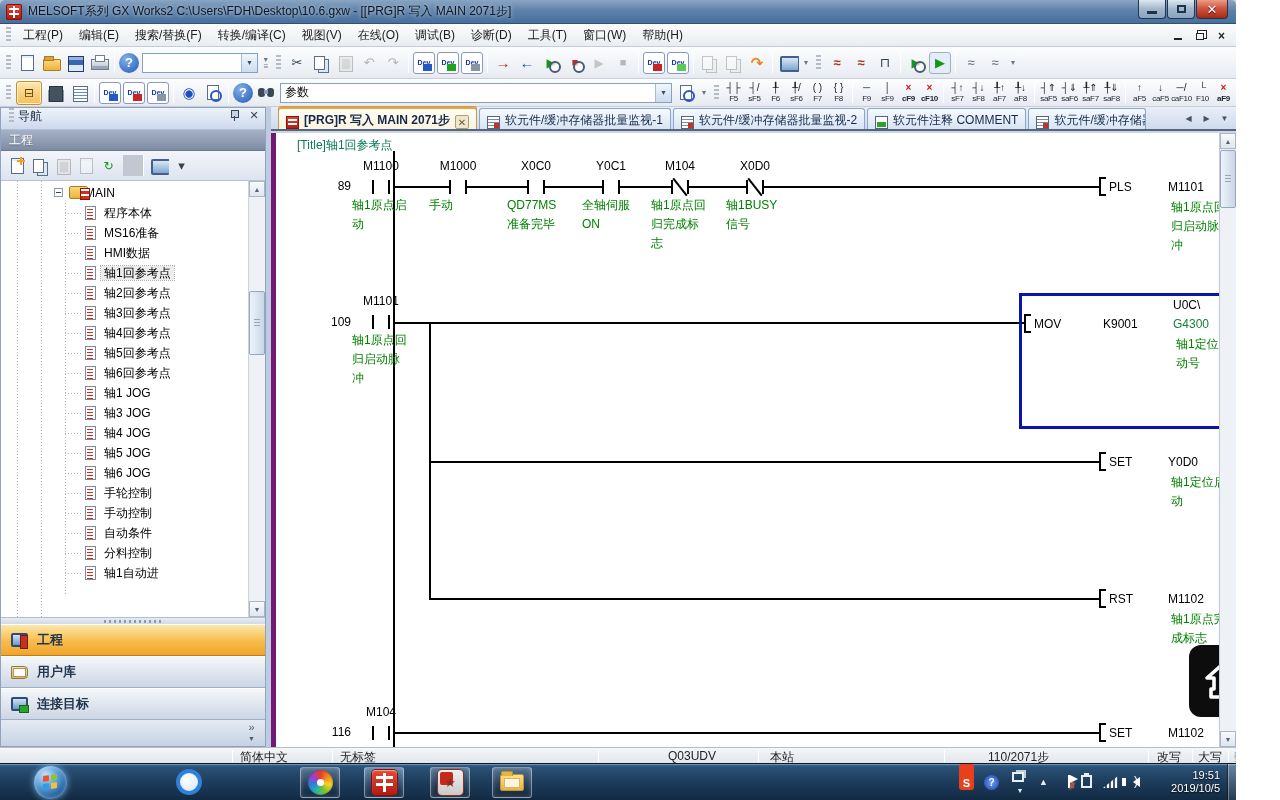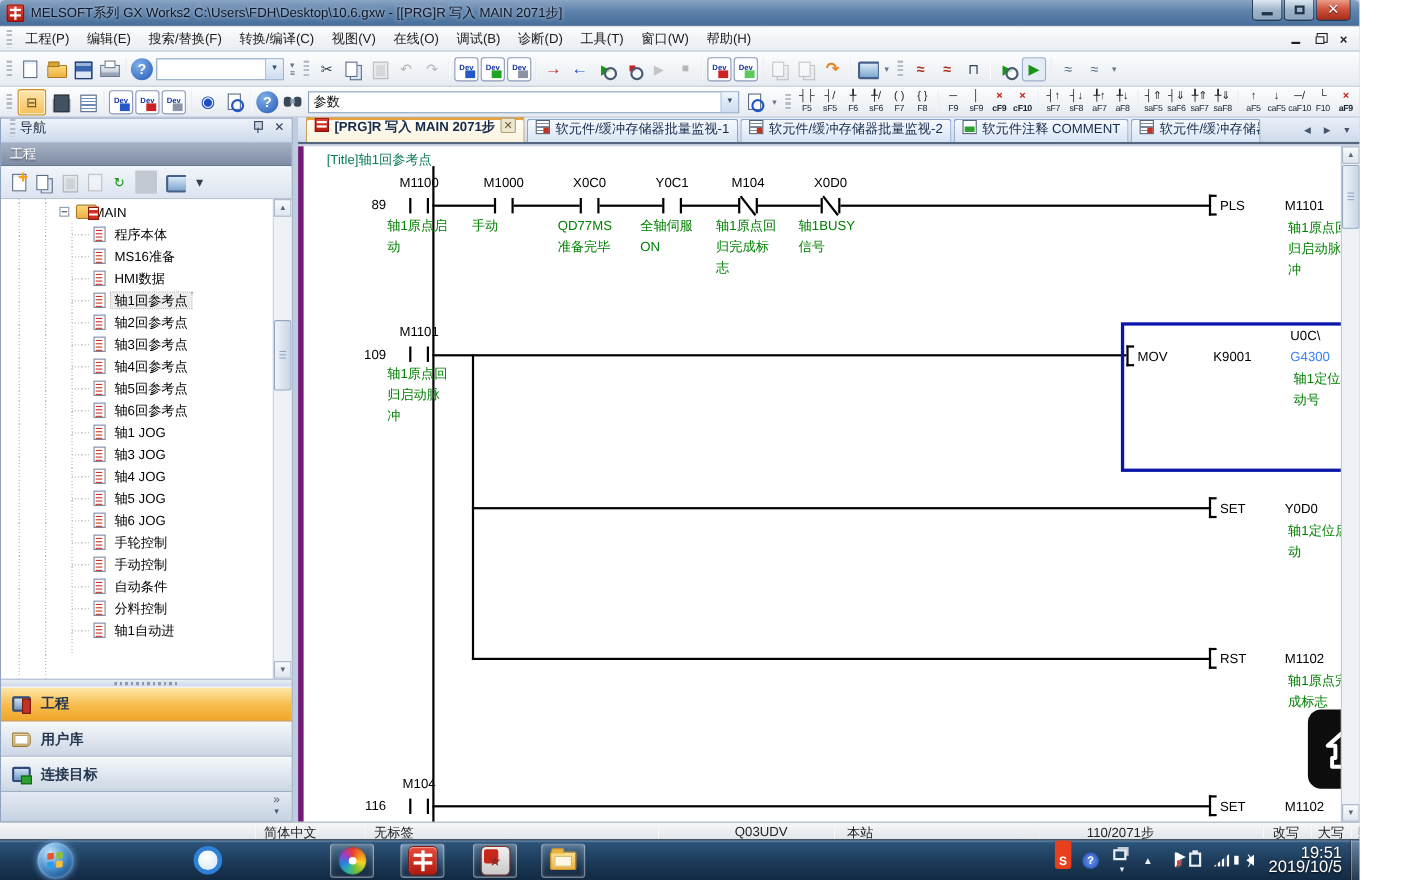--- a/index.html
+++ b/index.html
@@ -125,21 +125,21 @@
   .nb-ico.lib::after{content:"";position:absolute;left:4px;top:5px;width:11px;height:7px;background:#fff;border:1px solid #b09858}
   .nb-ico.conn::before{content:"";position:absolute;left:2px;top:2px;width:13px;height:10px;background:linear-gradient(#cfe2f4,#6f98c8);border:2px solid #2f4a78;border-radius:2px}
   .nb-ico.conn::after{content:"";position:absolute;right:0;bottom:0;width:8px;height:6px;background:#2da02d;border:1px solid #116611}
   .nav-foot{height:26px;background:linear-gradient(#e4eaf3,#c6d2e2);position:relative;flex:none}
   .nav-foot .chev{position:absolute;right:10px;top:2px;color:#4a5a70;font-size:11px;line-height:11px;text-align:center}
   .nav-foot .chev .dn{font-size:7px;display:block}
 
   
   #editor{position:absolute;left:271px;right:0;top:107px;bottom:53px;background:#cdd5e5}
   .tabbar{height:24px;display:flex;align-items:flex-end;padding-left:7px;background:linear-gradient(#e9eff8,#cfdaec);border-bottom:2px solid #55677f}
-  .tab{display:inline-flex;align-items:flex-start;gap:5px;height:21px;padding:0 7px;margin-right:2px;border:1px solid #8aa6cc;border-bottom:none;border-radius:3px 3px 0 0;background:linear-gradient(#f6fafe,#d8e4f4);font-size:12px;color:#15294a;white-space:nowrap;flex:none;overflow:hidden}
+  .tab{display:inline-flex;align-items:flex-end;gap:5px;height:21px;padding:0 7px;margin-right:2px;border:1px solid #8aa6cc;border-bottom:none;border-radius:3px 3px 0 0;background:linear-gradient(#f6fafe,#d8e4f4);font-size:12px;color:#15294a;white-space:nowrap;flex:none;overflow:hidden}
   .tab.active{background:linear-gradient(#fffef8,#fbf3de);border-color:#c89a50;box-shadow:inset 0 2px 0 #e8a33d;font-weight:bold;height:23px}
   .tab.clipped{max-width:118px}
   .ti{width:13px;height:13px;flex:none;position:relative}
   .ti.ladder{background:linear-gradient(#e04a38,#b01a10);box-shadow:inset 0 0 0 1px #8c0f0f}
   .ti.ladder::before{content:"";position:absolute;left:2px;right:2px;top:3px;height:2px;background:#fff;box-shadow:0 4px 0 #fff}
   .ti.watch{background:#fff;border:1px solid #55657a;background-image:repeating-linear-gradient(to bottom,transparent 0 2px,#7a8aa0 2px 3px)}
   .ti.watch::after{content:"";position:absolute;right:0;bottom:0;width:5px;height:5px;background:#c23324}
   .ti.comment{background:#fff;border:1px solid #55657a}
   .ti.comment::after{content:"";position:absolute;left:1px;right:1px;bottom:1px;height:5px;background:#2ca32c}
   .tabx{width:14px;height:14px;border:1px solid #b0a070;background:#efe6cf;color:#6a5a30;font-size:10px;display:none;align-items:center;justify-content:center;border-radius:2px;flex:none}
@@ -167,21 +167,21 @@
   .lbr,.rbr{position:absolute;width:7px;height:19px;border:2px solid #000;top:0}
   .lbr{border-right:none;left:0}
   .rbr{border-left:none}
   .outp{position:absolute;width:240px;height:62px}
   .outp .instr{position:absolute;left:10px;top:3px;font-size:12px;color:#000}
   .outp .oprnd{position:absolute;left:69px;top:3px;font-size:12px;color:#000}
   .outp .rbr{left:144px}
   .outp .ocmt{left:72px;top:21px}
   .outp.mov .op1{position:absolute;left:79px;top:3px;font-size:12px;color:#000}
   .outp.mov .pre{position:absolute;left:149px;top:-16px;font-size:12px;color:#000}
-  .outp.mov .op2{position:absolute;left:149px;top:3px;font-size:12px;color:#3b82f6}
+  .outp.mov .op2{position:absolute;left:149px;top:3px;font-size:12px;color:#15803d}
   .outp.mov .rbr{left:219px}
   .outp.mov .ocmt{left:152px;top:21px}
   .selbox{position:absolute;border:3px solid #0b16a8}
   .pr{position:absolute;width:4px;background:#f6cf96}
   .wm{position:absolute;width:72px;height:72px;background:#0d0d0d;border-radius:12px;display:flex;align-items:center;justify-content:center}
   .r89 .lcontact{top:26px}
   .r89 .lcontact:nth-child(1){left:68px}
   .r89 .lcontact:nth-child(2){left:145px}
   .r89 .lcontact:nth-child(3){left:223px}
   .r89 .lcontact:nth-child(4){left:298px}
@@ -223,21 +223,21 @@
   .tr-up{color:#e8eef6;font-size:9px}
   .tr-flagp{width:2px;height:13px;background:#fff;position:relative}
   .tr-flagp::before{content:"";position:absolute;left:2px;top:0;border-top:4px solid transparent;border-bottom:4px solid transparent;border-left:8px solid #fff}
   .tr-flagx{position:absolute;font-size:9px;color:#e03020;font-weight:bold;text-shadow:0 0 2px #fff}
   .tr-clip{width:11px;height:13px;border:2px solid #e8eef6;position:relative}
   .tr-clip::before{content:"";position:absolute;left:1px;top:-4px;width:5px;height:3px;background:#e8eef6}
   .tr-net{width:15px;height:12px;background:repeating-linear-gradient(to right,#fff 0 2px,rgba(255,255,255,.15) 2px 4px);clip-path:polygon(0 100%,100% 0,100% 100%)}
   .tr-spk{width:0;height:0;border-top:5px solid transparent;border-bottom:5px solid transparent;border-right:7px solid #fff;position:relative}
   .tr-spk::before{content:"";position:absolute;left:-11px;top:-4px;width:4px;height:8px;background:#fff}
   .tr-spk::after{content:")";position:absolute;left:1px;top:-8px;color:#fff;font-size:12px}
-  .clock{position:absolute;color:#fff;font-size:15px;line-height:13px;text-align:right;text-shadow:0 1px 2px #000;width:72px}
+  .clock{position:absolute;color:#fff;font-size:11px;line-height:13px;text-align:right;text-shadow:0 1px 2px #000;width:72px}
   .desk{position:absolute;right:0;top:0;width:9px;height:100%;background:linear-gradient(rgba(255,255,255,.28),rgba(255,255,255,.08));border-left:1px solid rgba(0,0,0,.65);box-shadow:inset 1px 0 0 rgba(255,255,255,.35)}
 </style>
 </head>
 <body>
 
 <div class="stage">
 
   <div class="titlebar">
     <div class="appico"></div>
     <div class="title-text">MELSOFT系列 GX Works2 C:\Users\FDH\Desktop\10.6.gxw - [[PRG]R 写入 MAIN 2071步]</div>

